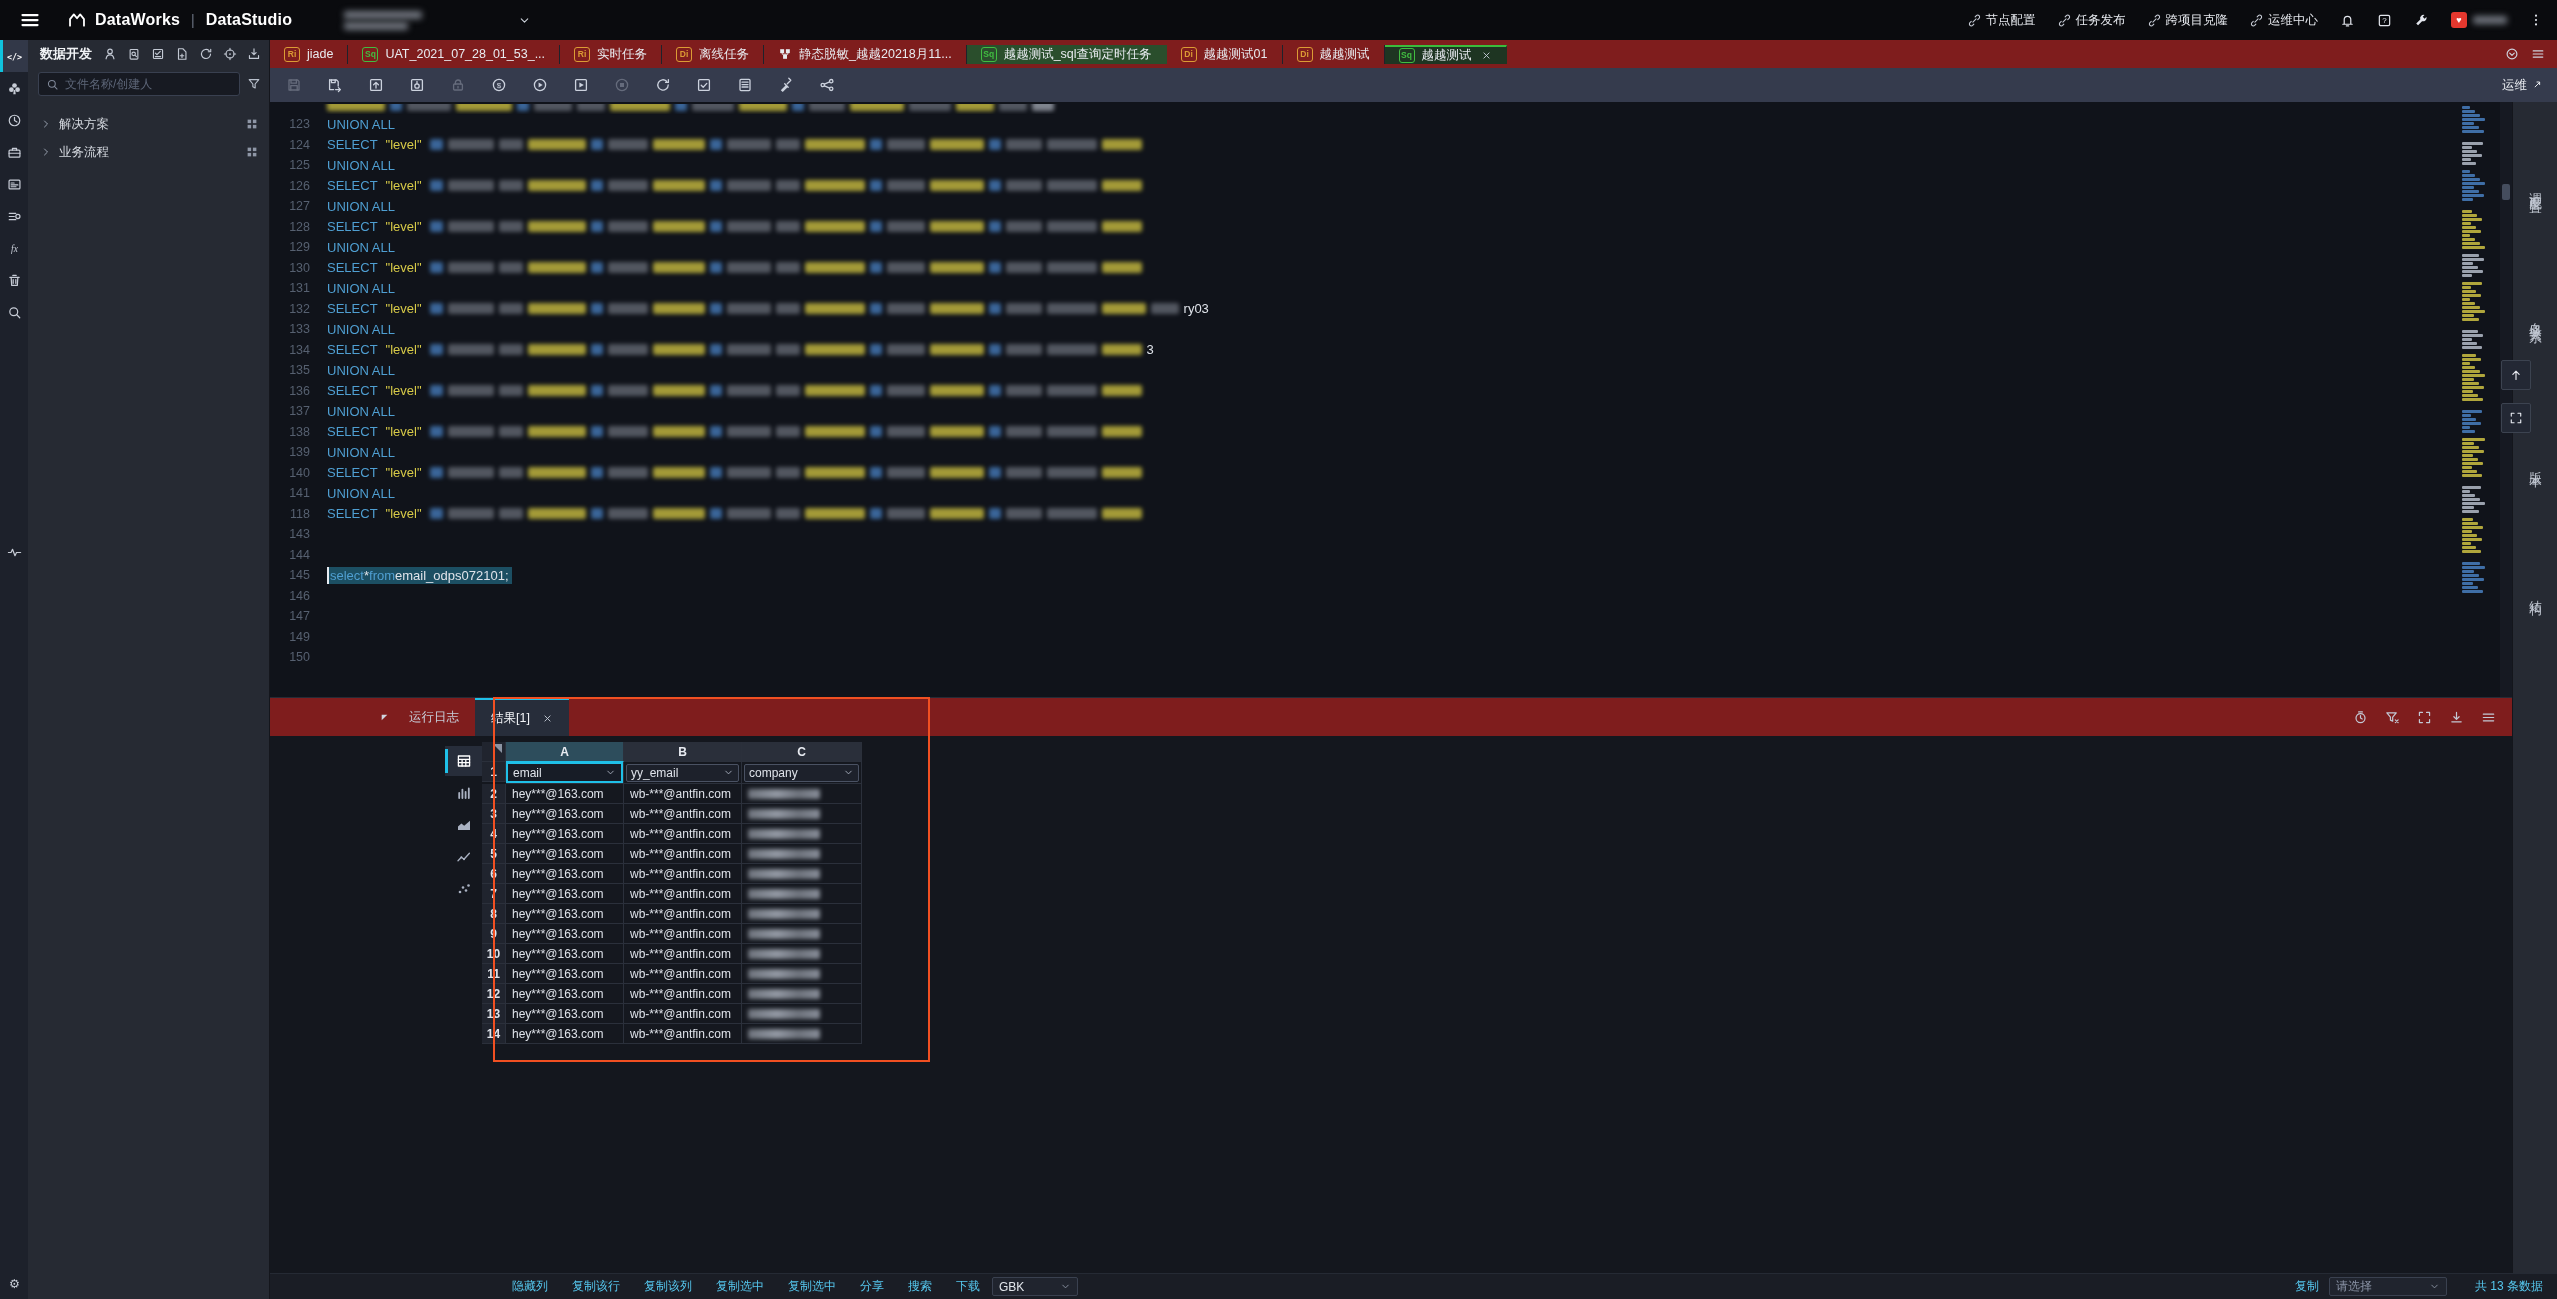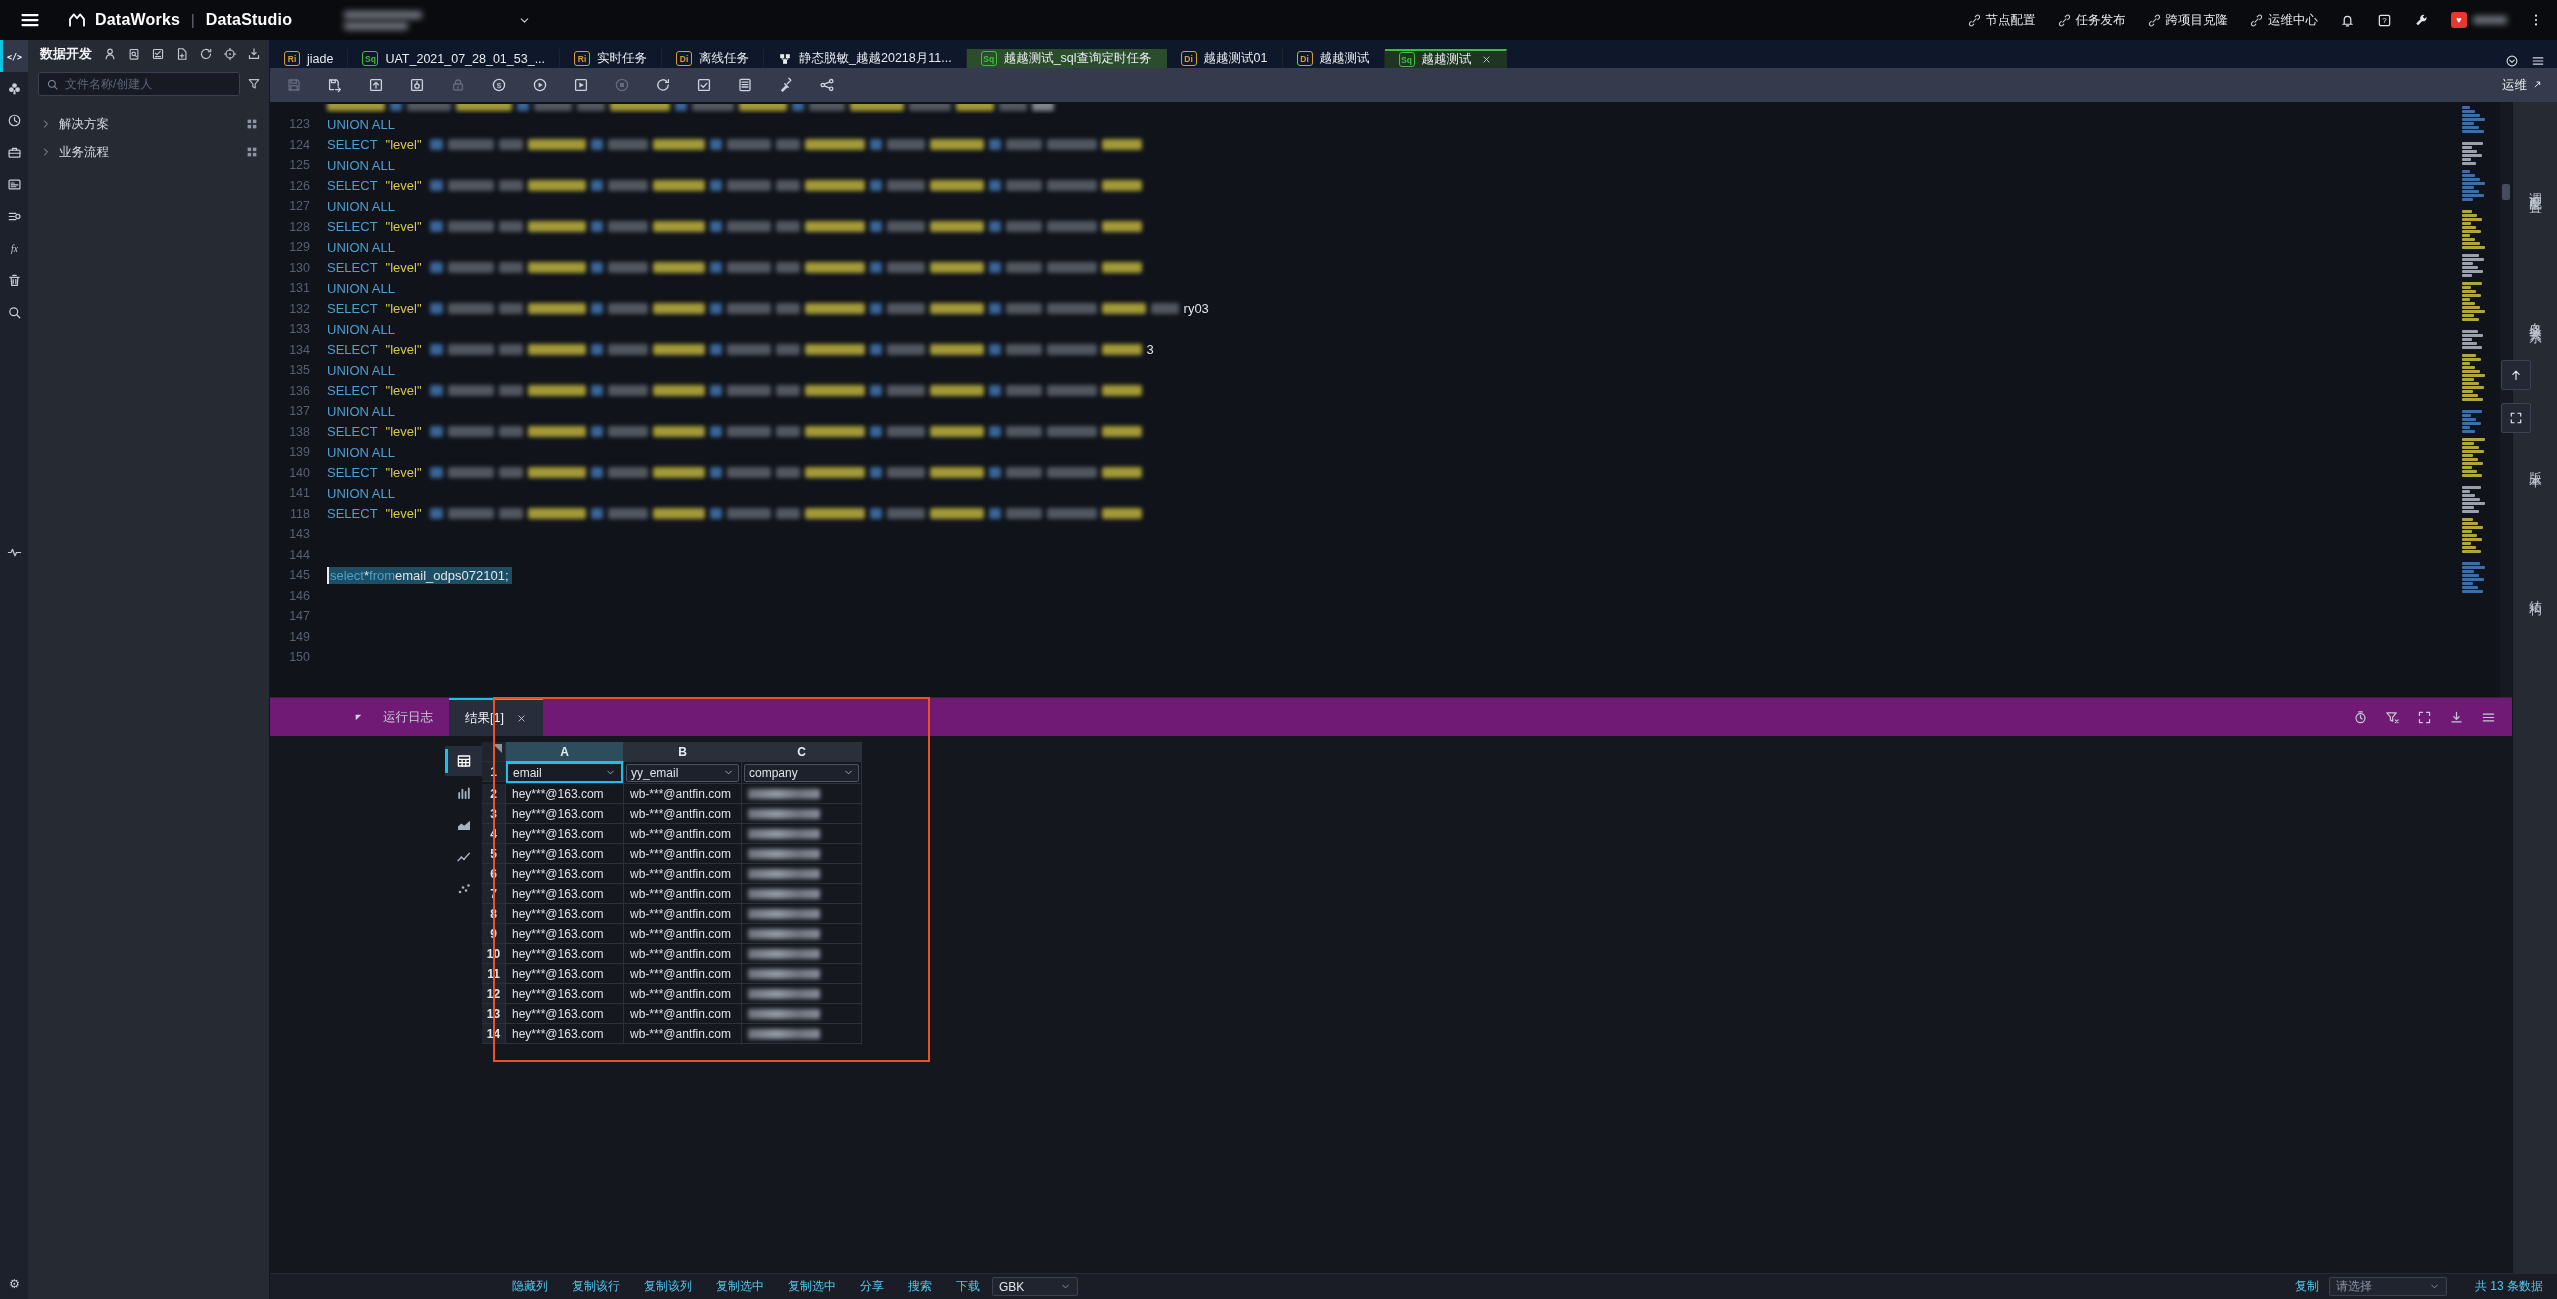--- a/index.html
+++ b/index.html
@@ -48,21 +48,21 @@
 .searchbox input::placeholder{color:#5c6577}
 .filter-btn{color:#b9c0cc;cursor:pointer}
 .tree{padding-top:8px}
 .tree-row{height:28px;display:flex;align-items:center;padding:0 10px 0 12px;gap:7px;color:#d7dbe2;font-size:12.5px;cursor:pointer}
 .tree-row .chev{color:#9aa2b1}.tree-row .chev .ic{width:12px;height:12px}
 .tree-label{flex:1}
 .tree-grid{color:#8e96a6}.tree-grid .ic{width:14px;height:14px}
 
 .center{flex:1;display:flex;flex-direction:column;min-width:0}
 
-.tabbar{height:28px;background:#0f172a;display:flex;align-items:flex-end;flex:none}
+.tabbar{height:28px;background:#7f1d1d;display:flex;align-items:center;flex:none}
 .tab{display:flex;align-items:center;gap:7px;padding:0 14px;font-size:12.5px;color:#e8ebf0;cursor:pointer;position:relative;border-right:1px solid #1e222b;white-space:nowrap}
 .tab.highlight{background:#2a4e2c;border-right-color:transparent}
 .tab.active{background:#1e3522;border-top:2px solid #3cbb3c;border-right-color:transparent}
 .badge{width:16px;height:15px;border-radius:3px;border:1px solid;font-size:8.5px;font-weight:bold;display:flex;align-items:center;justify-content:center;flex:none}
 .badge.orange{color:#dc9c35;border-color:#dc9c35}
 .badge.green{color:#41bd41;border-color:#41bd41}
 .flowic{color:#e8ebf0}.flowic .ic{width:14px;height:14px}
 .tabclose{color:#c8cfda;cursor:pointer;margin-left:2px}.tabclose .ic{width:11px;height:11px}
 .tabbar-right{margin-left:auto;display:flex;align-items:center;gap:12px;padding-right:12px;color:#cfd5df}
 .tabbar-right .ic{width:14px;height:14px;cursor:pointer}
@@ -96,21 +96,21 @@
 .selwrap{background:#1c4f63;padding:1px 3px 1px 1px;border-left:2px solid #e8ecf2;display:flex}
 
 .minimap{width:40px;flex:none;padding:4px 3px 0 2px;overflow:hidden}
 .mrow{height:3px;margin-bottom:1px;border-radius:1px}
 .mrow.b{background:#3f6ea6}.mrow.y{background:#b0a63c}.mrow.w{background:#9aa1ad}
 .mgap{background:transparent}
 .vscroll{width:12px;flex:none;background:#161922;position:relative}
 .vthumb{position:absolute;left:2px;right:2px;top:82px;height:16px;background:#454d5e;border-radius:2px}
 
 .results{flex:1;display:flex;flex-direction:column;background:#14171e;min-height:0;border-top:1px solid #262b36}
-.res-tabs{height:38px;flex:none;display:flex;align-items:stretch;background:#701a75;padding-left:84px}
+.res-tabs{height:38px;flex:none;display:flex;align-items:stretch;background:#7f1d1d;padding-left:110px}
 .res-handle{align-self:center;color:#cfd5df;margin-right:4px}
 .res-handle .ic{width:9px;height:9px}
 .res-tab{display:flex;align-items:center;gap:10px;padding:0 16px;font-size:12.5px;color:#c7cdd8;cursor:pointer}
 .res-tab.active{background:#272d3a;color:#f2f4f7;border-top:2px solid #1fc0e8}
 .res-tab .tabclose .ic{width:11px;height:11px}
 .res-right{margin-left:auto;display:flex;align-items:center;gap:17px;padding-right:16px;color:#c3c9d5}
 .res-right .ic{width:15px;height:15px;cursor:pointer}
 .res-body{flex:1;display:flex;min-height:0}
 .res-leftgap{width:175px;flex:none}
 .chart-rail{width:37px;flex:none;display:flex;flex-direction:column;padding-top:10px;gap:2px}

